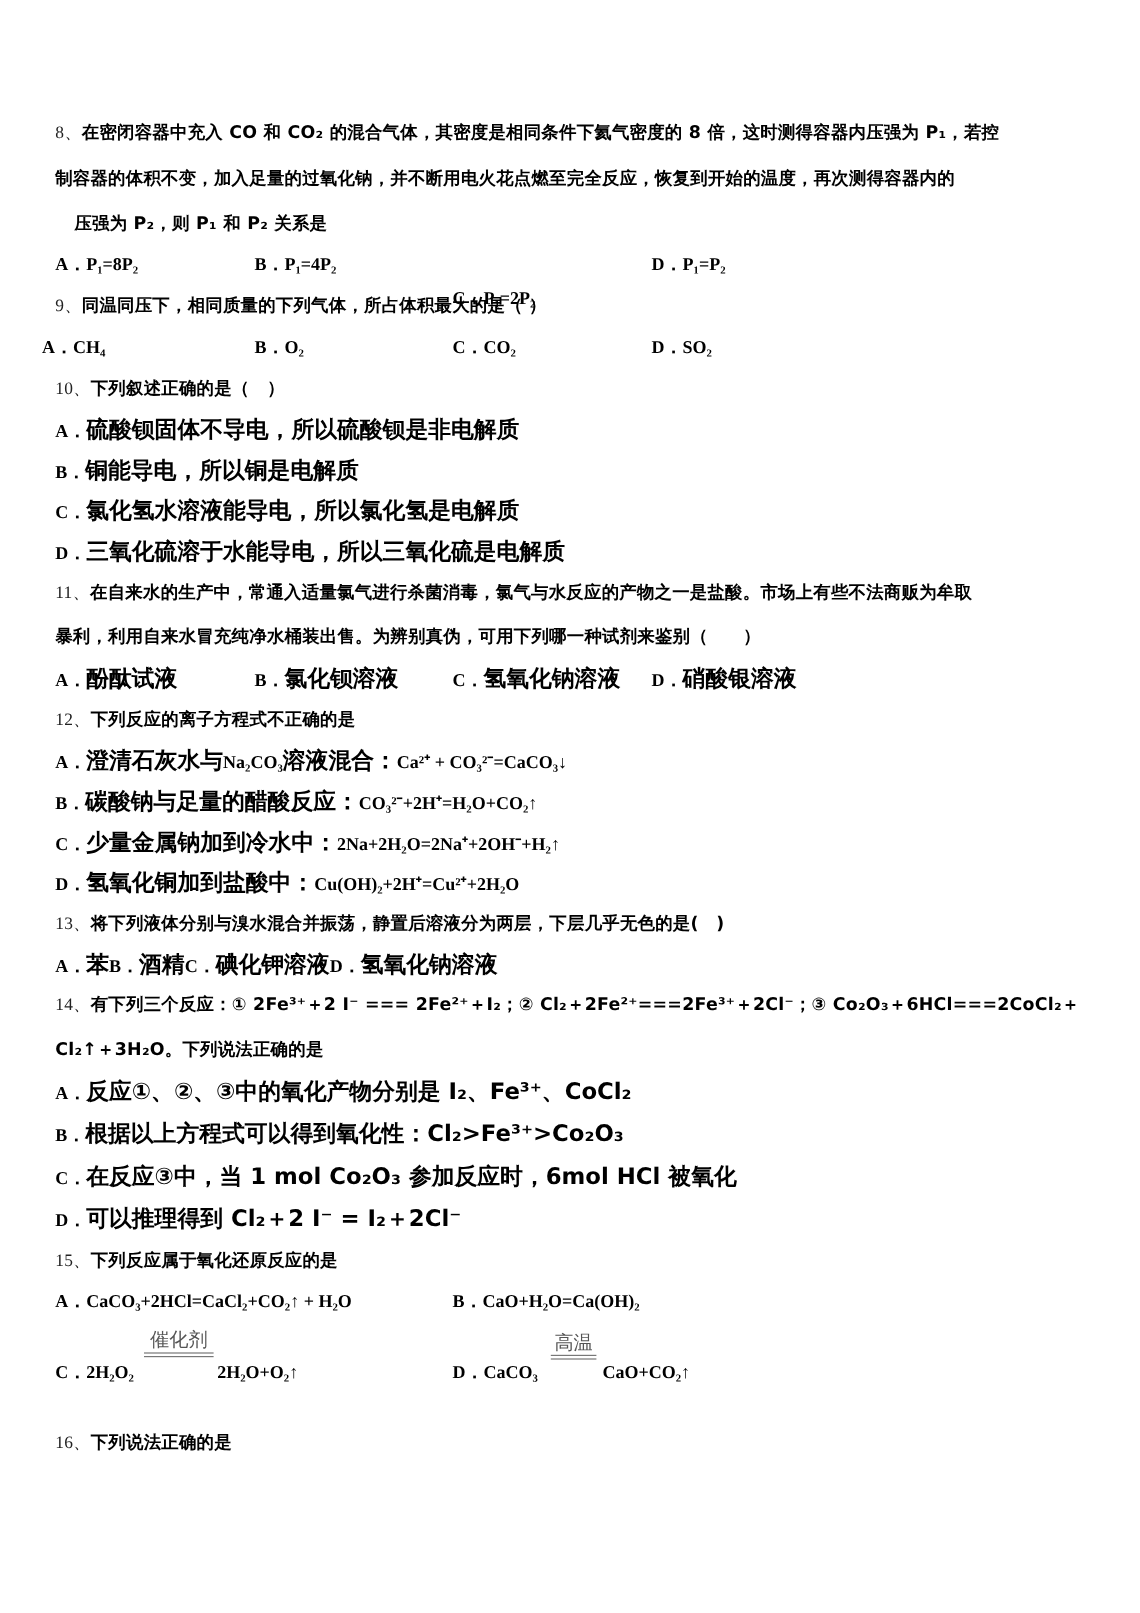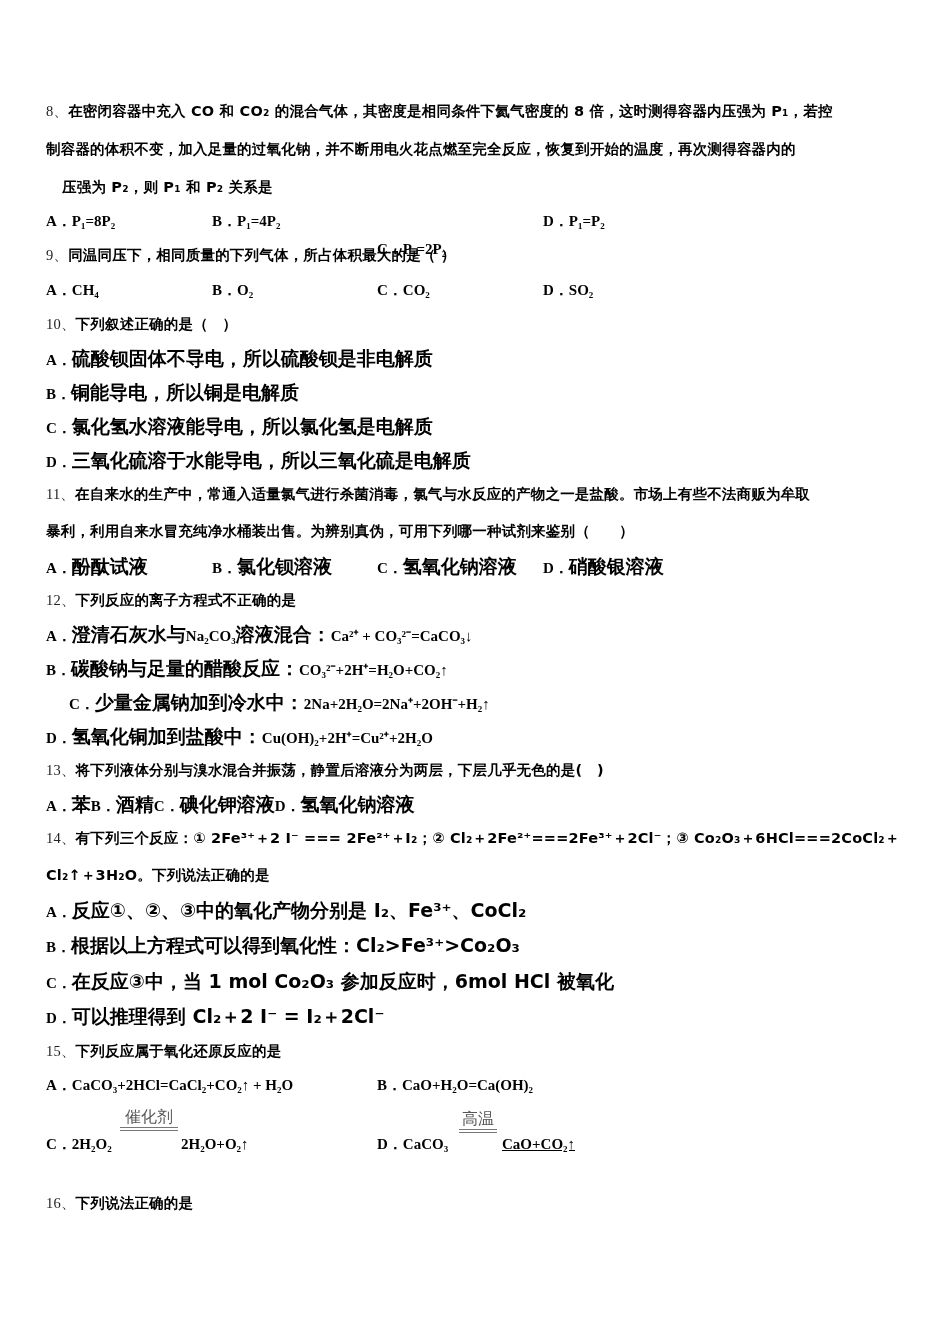--- a/index.html
+++ b/index.html
@@ -27,21 +27,21 @@
   <span class="col" style="left:46px;"><span>A．</span><span>P₁=8P₂</span></span>
   <span class="col" style="left:212px;"><span>B．</span><span>P₁=4P₂</span></span>
   <span class="col" style="left:377px;margin-top:28px;"><span>C．</span><span>P₁=2P₂</span></span>
   <span class="col" style="left:543px;"><span>D．</span><span>P₁=P₂</span></span>
 </div>
 
 <div class="line stem" style="top:245px;">
   <span class="num">9、</span><span>同温同压下，相同质量的下列气体，所占体积最大的是（ ）</span>
 </div>
 <div class="line opt" style="top:280px; left:0; width:950px;">
-  <span class="col" style="left:46px;"><span>A．</span><span>CH₄</span></span>
+  <span class="col" style="left:35px;"><span>A．</span><span>CH₄</span></span>
   <span class="col" style="left:212px;"><span>B．</span><span>O₂</span></span>
   <span class="col" style="left:377px;"><span>C．</span><span>CO₂</span></span>
   <span class="col" style="left:543px;"><span>D．</span><span>SO₂</span></span>
 </div>
 
 <div class="line stem" style="top:314px;">
   <span class="num">10、</span><span>下列叙述正确的是（　）</span>
 </div>
 <div class="line" style="top:348px;"><span class="opt">A．</span><span class="cjk">硫酸钡固体不导电，所以硫酸钡是非电解质</span></div>
 <div class="line" style="top:382px;"><span class="opt">B．</span><span class="cjk">铜能导电，所以铜是电解质</span></div>
@@ -61,21 +61,21 @@
 
 <div class="line stem" style="top:590px;">
   <span class="num">12、</span><span>下列反应的离子方程式不正确的是</span>
 </div>
 <div class="line" style="top:624px;">
   <span class="opt">A．</span><span class="cjk">澄清石灰水与</span><span class="opt">Na₂CO₃</span><span class="cjk">溶液混合：</span><span class="opt">Ca²⁺ + CO₃²⁻=CaCO₃↓</span>
 </div>
 <div class="line" style="top:658px;">
   <span class="opt">B．</span><span class="cjk">碳酸钠与足量的醋酸反应：</span><span class="opt">CO₃²⁻+2H⁺=H₂O+CO₂↑</span>
 </div>
-<div class="line" style="top:692px;margin-left:23px;">
+<div class="line" style="top:692px;">
   <span class="opt">C．</span><span class="cjk">少量金属钠加到冷水中：</span><span class="opt">2Na+2H₂O=2Na⁺+2OH⁻+H₂↑</span>
 </div>
 <div class="line" style="top:726px;">
   <span class="opt">D．</span><span class="cjk">氢氧化铜加到盐酸中：</span><span class="opt">Cu(OH)₂+2H⁺=Cu²⁺+2H₂O</span>
 </div>
 
 <div class="line stem" style="top:760px;">
   <span class="num">13、</span><span>将下列液体分别与溴水混合并振荡，静置后溶液分为两层，下层几乎无色的是(　)</span>
 </div>
 <div class="line" style="top:794px;">
@@ -108,17 +108,17 @@
 </div>
 <div class="line opt" style="top:1134px; left:181px;">2H₂O+O₂↑</div>
 
 <div class="line opt" style="top:1134px; left:377px;">
   <span>D．</span><span>CaCO₃</span>
 </div>
 <div class="cond" style="left:459px; top:1110px; width:38px;">
   <span class="cond-label">高温</span>
   <span class="cond-bar"></span>
 </div>
-<div class="line opt" style="top:1134px; left:502px;text-decoration:underline;">CaO+CO₂↑</div>
+<div class="line opt" style="top:1134px; left:502px;">CaO+CO₂↑</div>
 
 <div class="line stem" style="top:1193px;">
   <span class="num">16、</span><span>下列说法正确的是</span>
 </div>
 
 </body></html>

